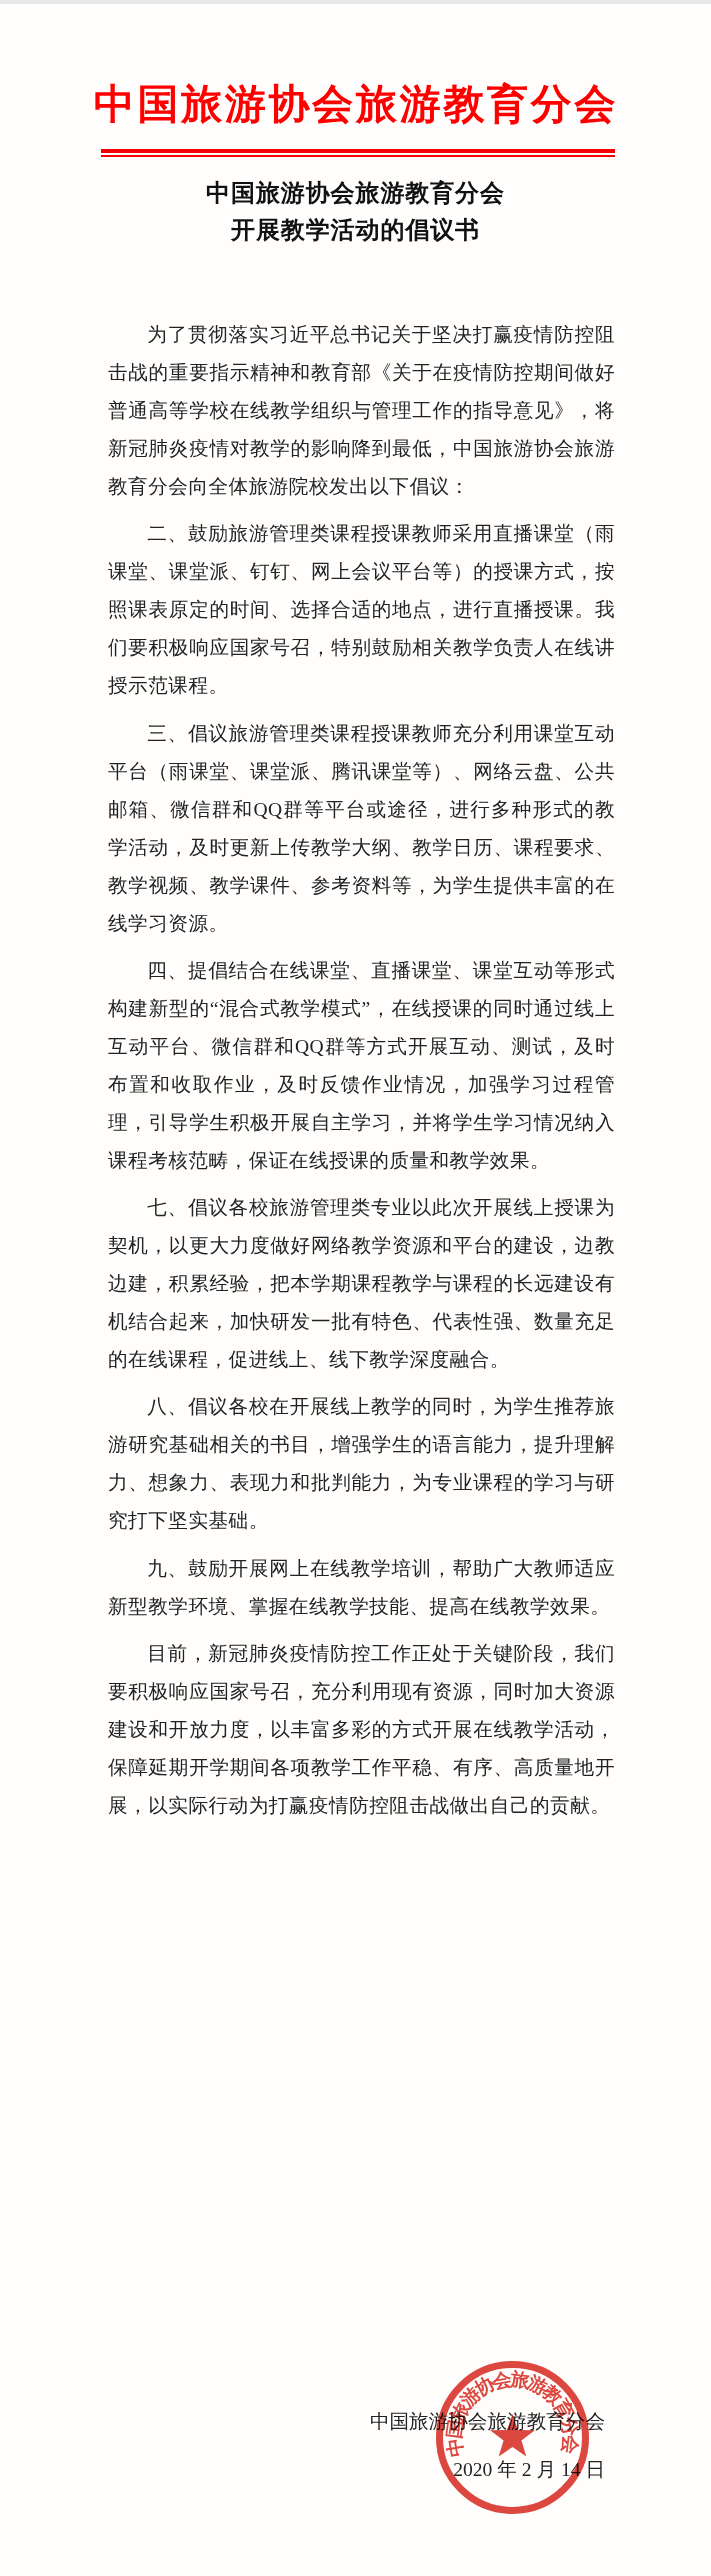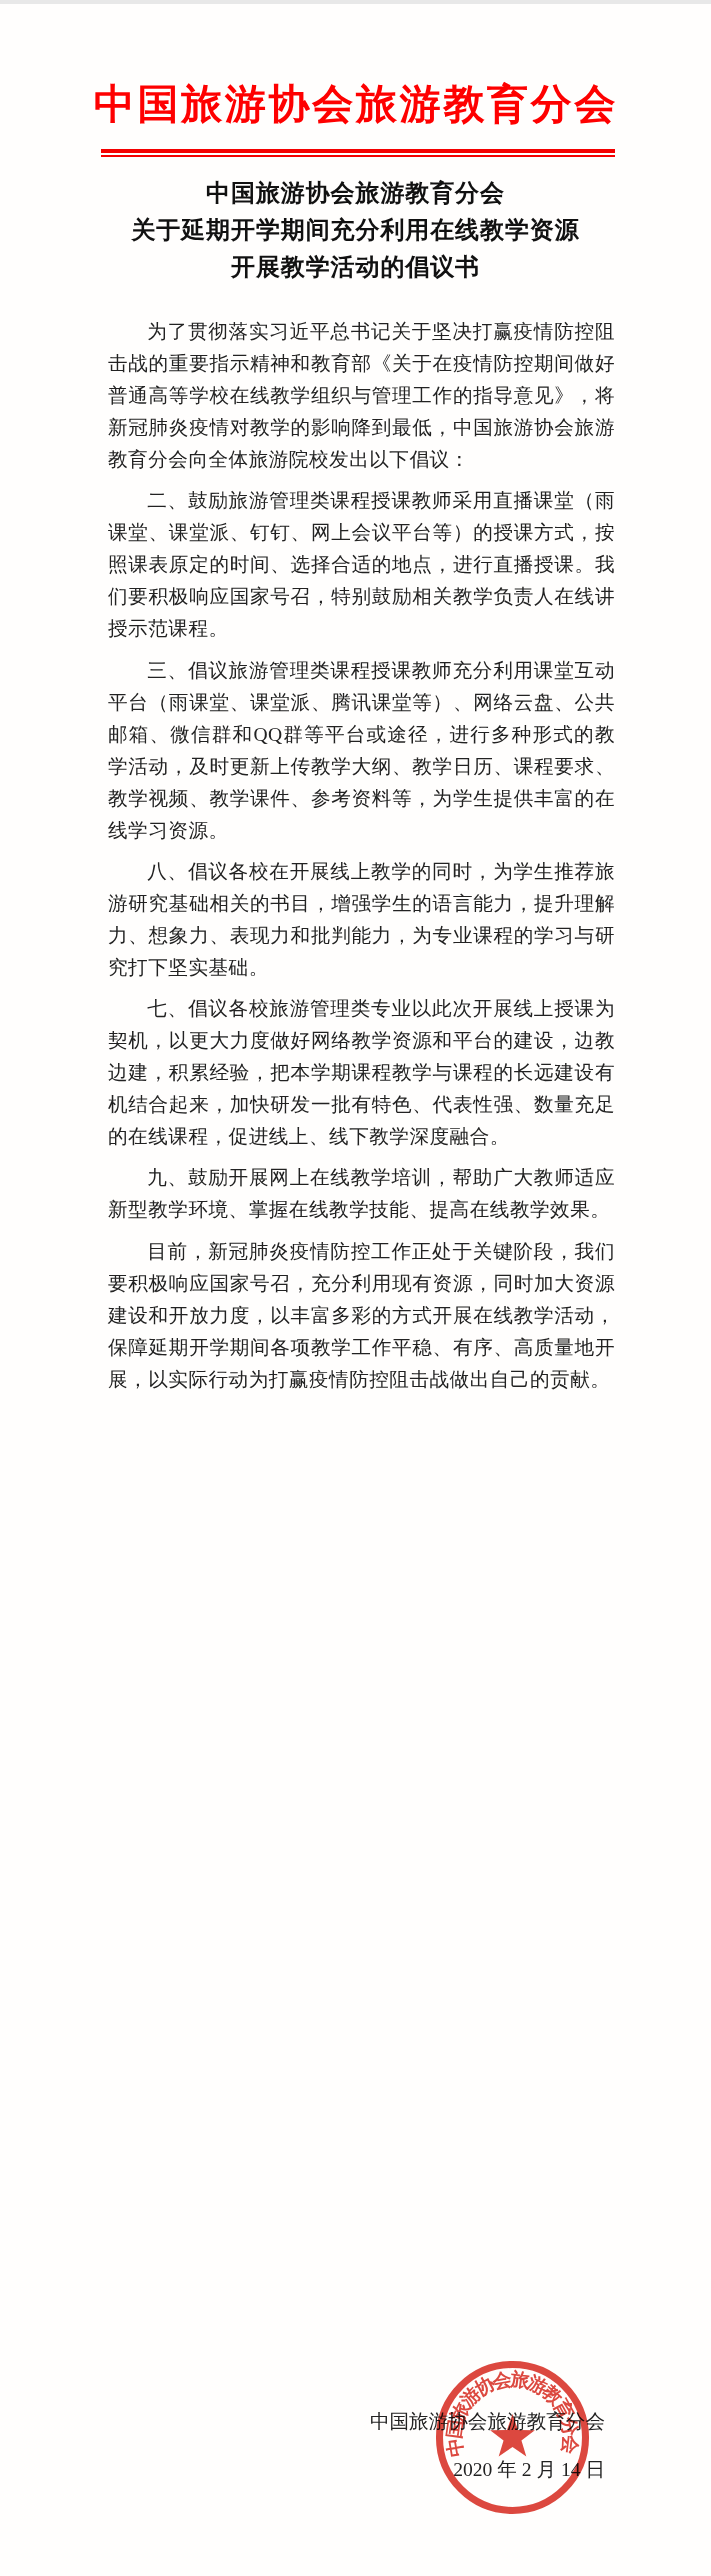--- a/index.html
+++ b/index.html
@@ -29,21 +29,21 @@
   .doc-title{
     position:absolute;top:171px;left:53px;width:605px;
     text-align:center;
     font-weight:bold;
     font-size:24px;line-height:37px;
     letter-spacing:0.9px;
     color:#111;
   }
   .body-text{
     position:absolute;top:312px;left:108px;width:507px;
-    font-size:19.6px;line-height:32px;
+    font-size:19.6px;line-height:38px;
     letter-spacing:0.5px;
     text-align:justify;
     text-justify:inter-character;
     word-break:break-all;
     color:#222;
   }
   .body-text p{
     margin:0 0 9.3px 0;
     text-indent:2em;
   }
@@ -64,30 +64,30 @@
   <div class="letterhead" style="color:#fe0000;">中国旅游协会旅游教育分会</div>
 
   <div class="red-rule">
     <div class="bar-thick" style="background:#f40000;"></div>
     <div class="bar-gap"></div>
     <div class="bar-thin" style="background:#f40000;"></div>
   </div>
 
   <div class="doc-title">
     <div>中国旅游协会旅游教育分会</div>
-    <div>关于延期开学期间充分利用在线教学资源</div>
     <div>开展教学活动的倡议书</div>
   </div>
 
   <div class="body-text">
     <p>为了贯彻落实习近平总书记关于坚决打赢疫情防控阻击战的重要指示精神和教育部《关于在疫情防控期间做好普通高等学校在线教学组织与管理工作的指导意见》，将新冠肺炎疫情对教学的影响降到最低，中国旅游协会旅游教育分会向全体旅游院校发出以下倡议：</p>
     <p>二、鼓励旅游管理类课程授课教师采用直播课堂（雨课堂、课堂派、钉钉、网上会议平台等）的授课方式，按照课表原定的时间、选择合适的地点，进行直播授课。我们要积极响应国家号召，特别鼓励相关教学负责人在线讲授示范课程。</p>
     <p>三、倡议旅游管理类课程授课教师充分利用课堂互动平台（雨课堂、课堂派、腾讯课堂等）、网络云盘、公共邮箱、微信群和QQ群等平台或途径，进行多种形式的教学活动，及时更新上传教学大纲、教学日历、课程要求、教学视频、教学课件、参考资料等，为学生提供丰富的在线学习资源。</p>
+    <p>四、提倡结合在线课堂、直播课堂、课堂互动等形式构建新型的“混合式教学模式”，在线授课的同时通过线上互动平台、微信群和QQ群等方式开展互动、测试，及时布置和收取作业，及时反馈作业情况，加强学习过程管理，引导学生积极开展自主学习，并将学生学习情况纳入课程考核范畴，保证在线授课的质量和教学效果。</p>
+    <p>七、倡议各校旅游管理类专业以此次开展线上授课为契机，以更大力度做好网络教学资源和平台的建设，边教边建，积累经验，把本学期课程教学与课程的长远建设有机结合起来，加快研发一批有特色、代表性强、数量充足的在线课程，促进线上、线下教学深度融合。</p>
     <p>八、倡议各校在开展线上教学的同时，为学生推荐旅游研究基础相关的书目，增强学生的语言能力，提升理解力、想象力、表现力和批判能力，为专业课程的学习与研究打下坚实基础。</p>
-    <p>七、倡议各校旅游管理类专业以此次开展线上授课为契机，以更大力度做好网络教学资源和平台的建设，边教边建，积累经验，把本学期课程教学与课程的长远建设有机结合起来，加快研发一批有特色、代表性强、数量充足的在线课程，促进线上、线下教学深度融合。</p>
     <p>九、鼓励开展网上在线教学培训，帮助广大教师适应新型教学环境、掌握在线教学技能、提高在线教学效果。</p>
     <p>目前，新冠肺炎疫情防控工作正处于关键阶段，我们要积极响应国家号召，充分利用现有资源，同时加大资源建设和开放力度，以丰富多彩的方式开展在线教学活动，保障延期开学期间各项教学工作平稳、有序、高质量地开展，以实际行动为打赢疫情防控阻击战做出自己的贡献。</p>
   </div>
 
   <div class="sig-block sig-org">中国旅游协会旅游教育分会</div>
   <div class="sig-block sig-date">2020 年 2 月 14 日</div>
 
   <svg class="stamp" viewBox="-100 -100 200 200" xmlns="http://www.w3.org/2000/svg">
     <circle cx="0" cy="0" r="93" fill="none" stroke="#d9382e" stroke-width="9"></circle>
     <polygon fill="#d9382e" points="0,-30 -7.05,-9.7 -28.5,-9.3 -11.4,3.7 -17.6,24.3 0,12 17.6,24.3 11.4,3.7 28.5,-9.3 7.05,-9.7"></polygon>

